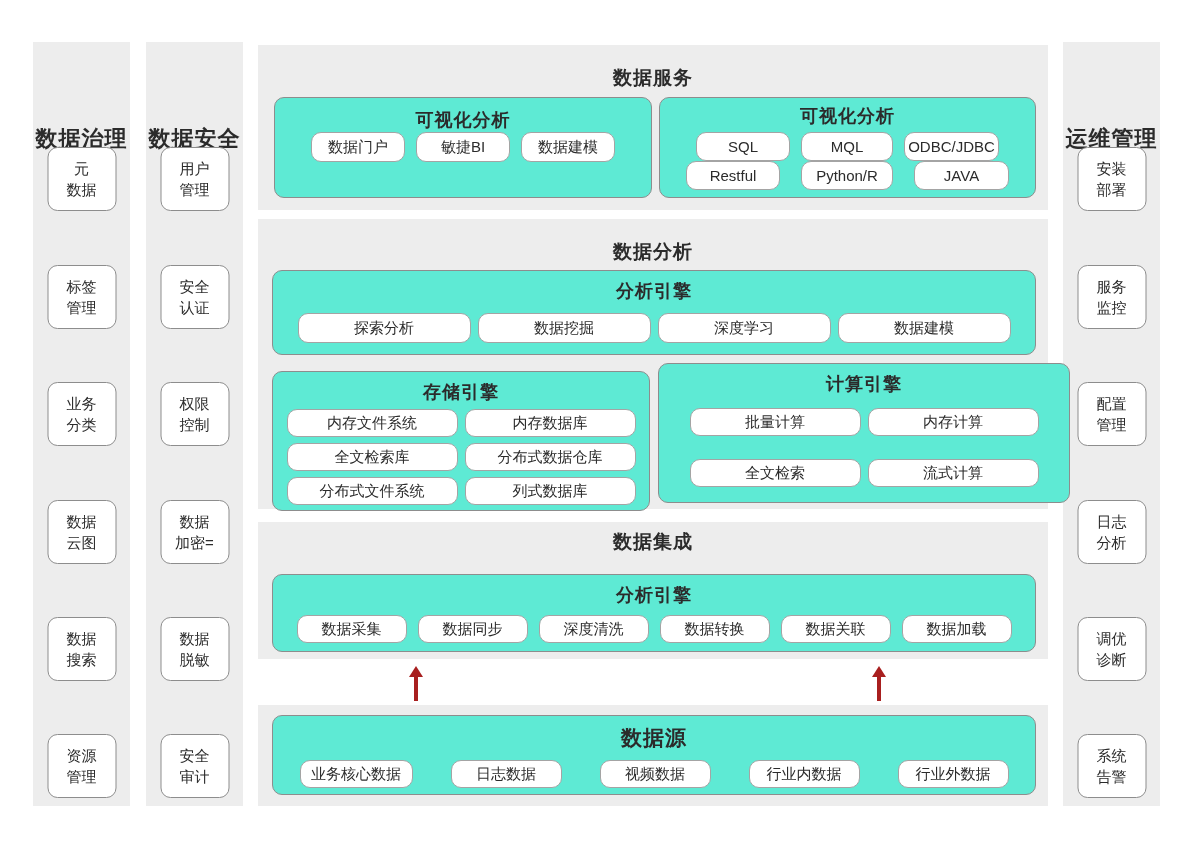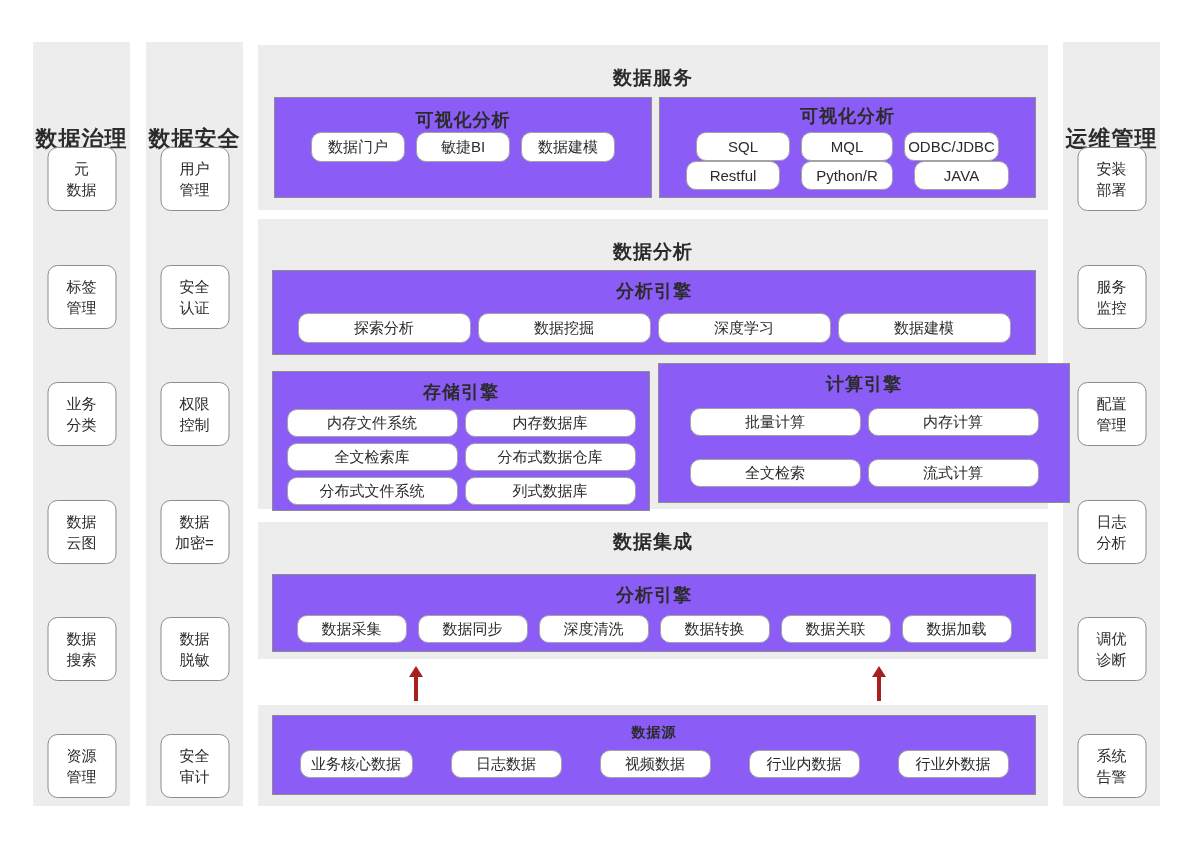--- a/index.html
+++ b/index.html
@@ -7,21 +7,21 @@
   .stage{position:relative;width:1200px;height:844px;background:#ffffff;overflow:hidden;}
   .panel{position:absolute;background:#ededed;}
   .sidecol{top:42px;width:97px;height:764px;}
   .col-title{position:absolute;top:82px;left:0;width:100%;text-align:center;
              font-size:22px;font-weight:700;letter-spacing:1px;}
   .sq{position:absolute;left:50%;transform:translateX(-50%);width:67px;height:62px;
       background:#ffffff;border:1.5px solid #8d8d8d;border-radius:10px;
       display:flex;align-items:center;justify-content:center;text-align:center;
       font-size:15px;line-height:1.4;white-space:pre-line;}
   .section-title{padding-top:20px;text-align:center;font-size:19px;font-weight:600;letter-spacing:1px;}
-  .white-box{position:absolute;background:#8b5cf6;border:1.5px solid #8d8d8d;border-radius:0;box-sizing:border-box;}
+  .white-box{position:absolute;background:#5eead4;border:1.5px solid #8d8d8d;border-radius:10px;box-sizing:border-box;}
   .box-title{text-align:center;font-size:18px;font-weight:600;letter-spacing:1px;padding-top:8px;}
   .chip-row{display:flex;justify-content:center;align-items:center;}
   .chip{background:#ffffff;border:1.5px solid #a4a4a4;border-radius:10px;box-sizing:border-box;
         height:30px;display:flex;align-items:center;justify-content:center;
         font-size:15px;white-space:nowrap;}
   .arrow{position:absolute;width:14px;height:36px;}
   .arrow .head{position:absolute;top:0;left:50%;transform:translateX(-50%);
                width:0;height:0;border-left:7px solid transparent;border-right:7px solid transparent;
                border-bottom:11px solid #a81f1f;}
   .arrow .stem{position:absolute;top:9px;left:50%;transform:translateX(-50%);
@@ -163,21 +163,21 @@
     <div class="head"></div>
       <div class="stem"></div>
   </div>
   <div class="arrow" style="left:872px;top:666px">
     <div class="head"></div>
       <div class="stem"></div>
   </div>
 
   <div class="panel" style="left:258px;top:705px;width:790px;height:101px">
     <div class="white-box" style="left:14px;top:10px;width:764px;height:80px">
-      <div class="box-title" style="font-size:14px">数据源</div>
+      <div class="box-title" style="font-size:21px">数据源</div>
       <div class="chip-row" style="gap:38px;margin-top:8px">
         <div class="chip" style="width:113px;height:28px">业务核心数据</div>
         <div class="chip" style="width:111px;height:28px">日志数据</div>
         <div class="chip" style="width:111px;height:28px">视频数据</div>
         <div class="chip" style="width:111px;height:28px">行业内数据</div>
         <div class="chip" style="width:111px;height:28px">行业外数据</div>
       </div>
     </div>
   </div>
 

